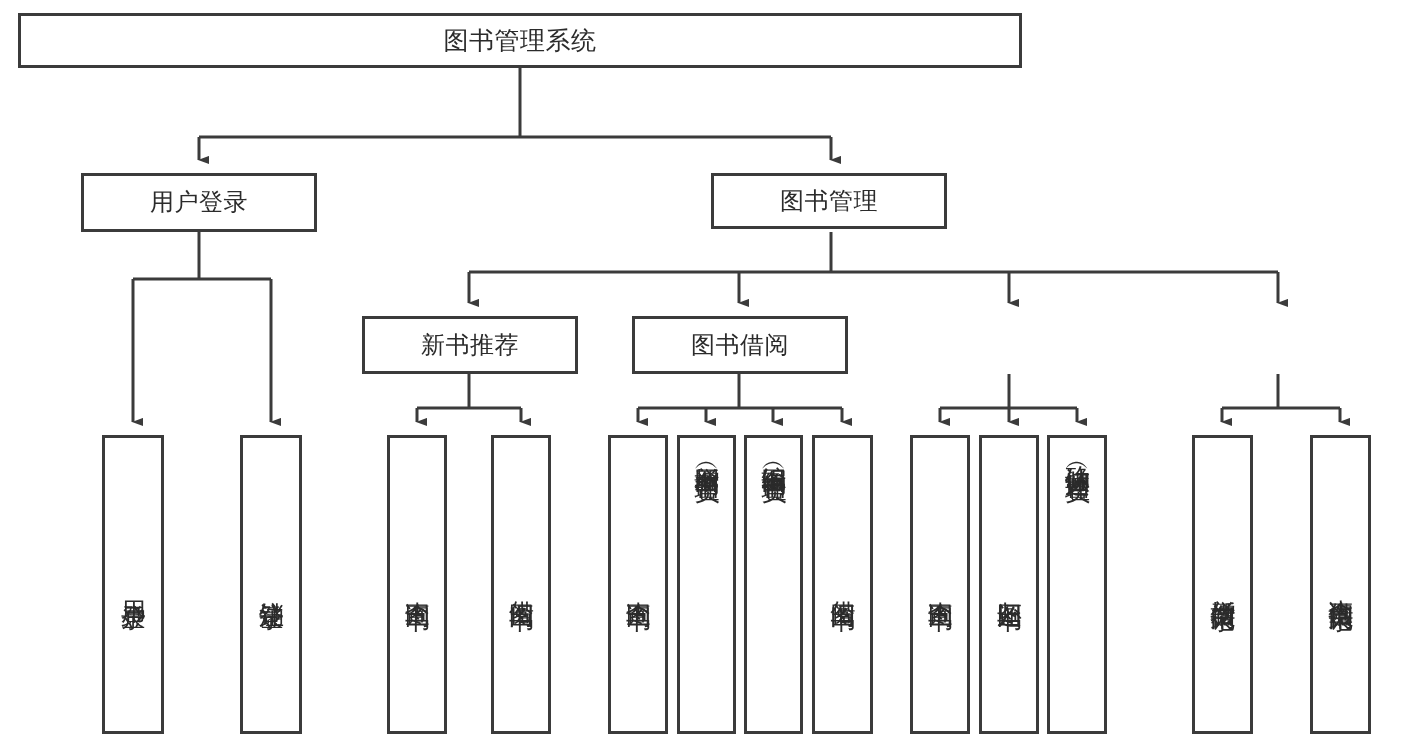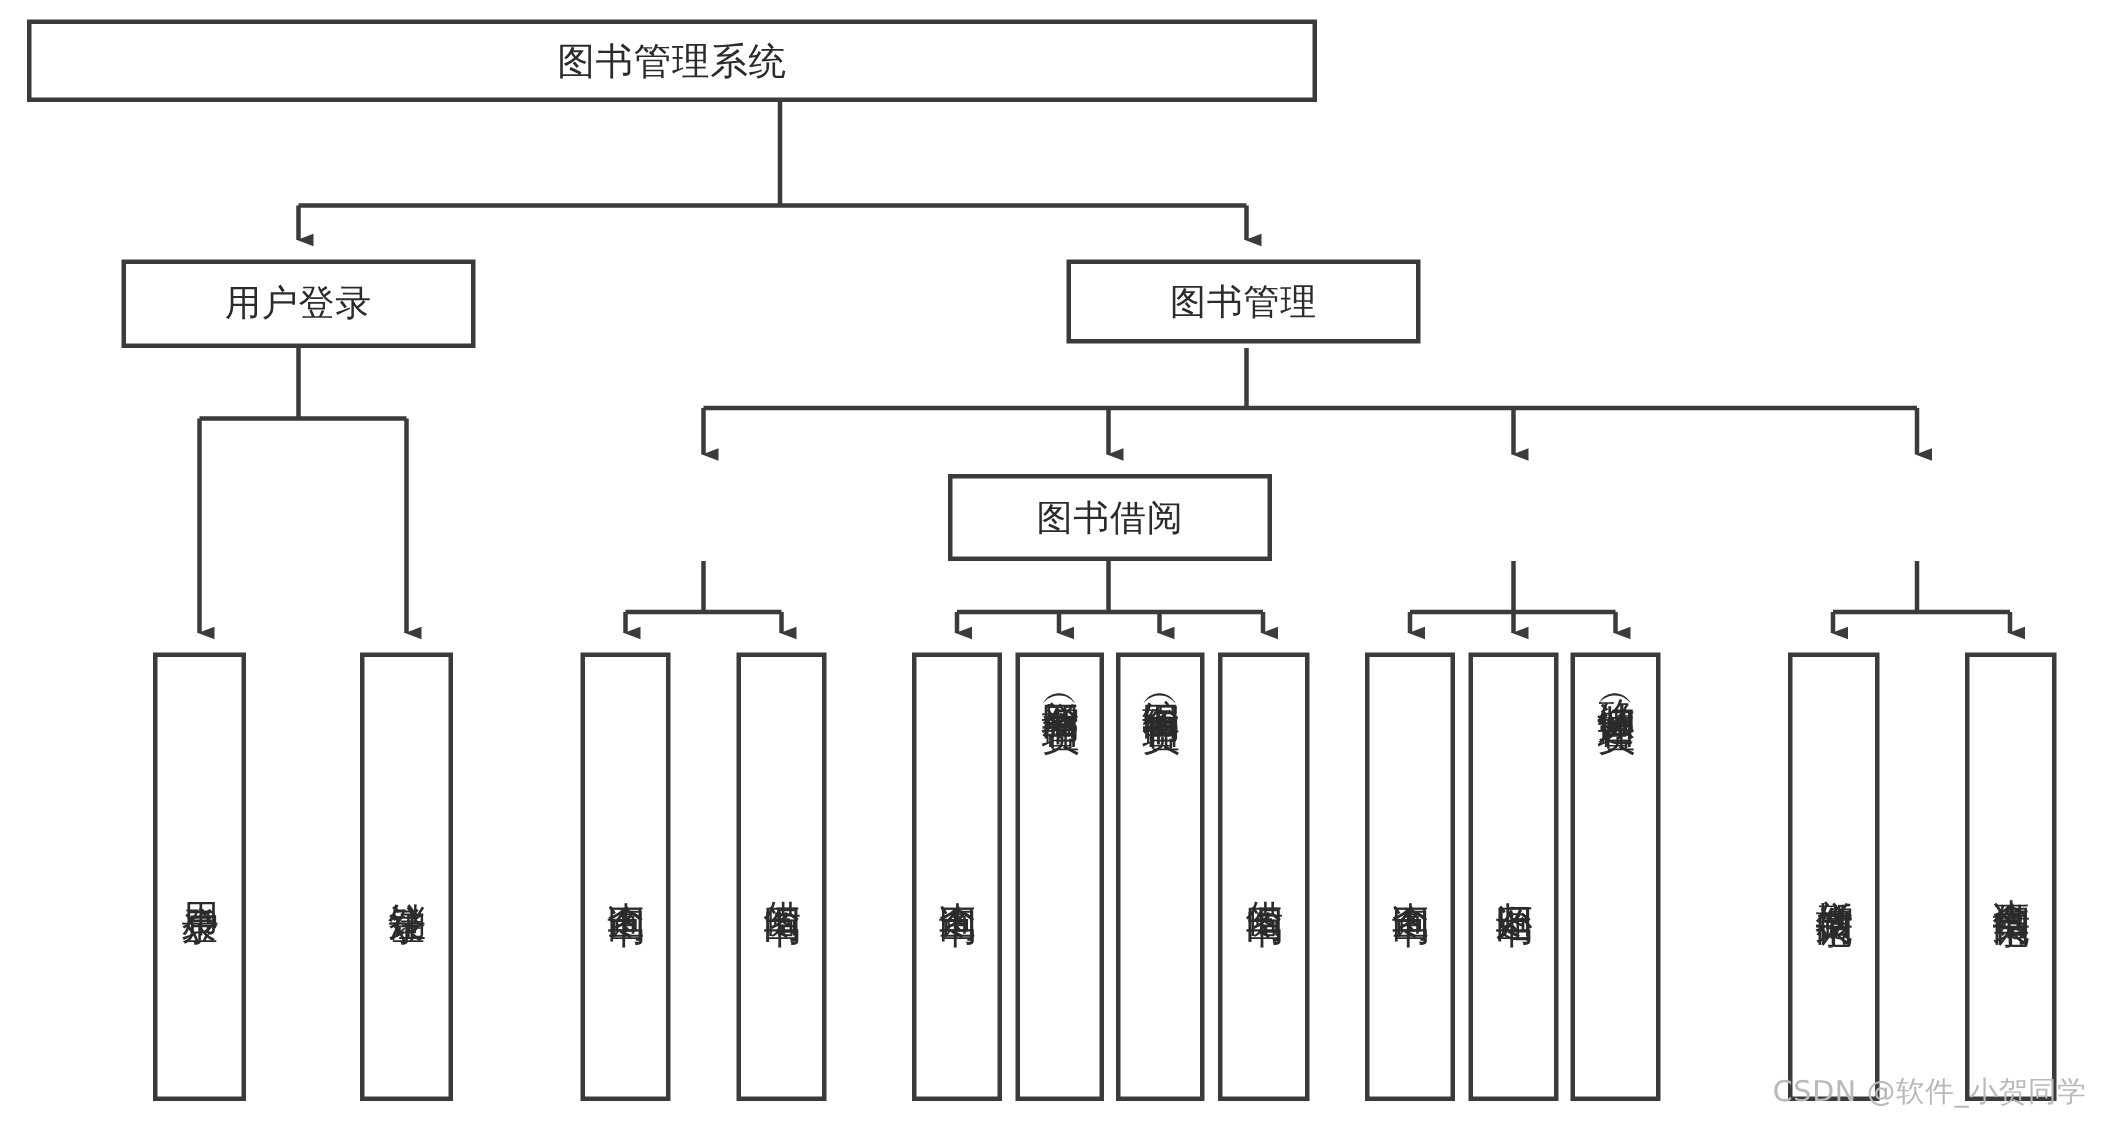--- a/index.html
+++ b/index.html
@@ -127,31 +127,34 @@
       <path d="M1009,408 L1009,422" marker-end="url(#arrowhead)"></path>
       <path d="M1077,408 L1077,422" marker-end="url(#arrowhead)"></path>
 
       <path d="M1278,374 L1278,408"></path>
       <path d="M1222,408 L1340,408"></path>
       <path d="M1222,408 L1222,422" marker-end="url(#arrowhead)"></path>
       <path d="M1340,408 L1340,422" marker-end="url(#arrowhead)"></path>
     </g>
   </svg>
 
-  <div class="node horiz root" style="left:18px; top:13px; width:860px; height:55px;">
+  <div class="node horiz root" style="left:18px; top:13px; width:1004px; height:55px;">
     <span class="label">图书管理系统</span>
   </div>
 
   <div class="node horiz" style="left:81px; top:173px; width:236px; height:59px;">
     <span class="label">用户登录</span>
   </div>
   <div class="node horiz" style="left:711px; top:173px; width:236px; height:56px;">
     <span class="label">图书管理</span>
   </div>
 
+  <div class="node horiz" style="left:362px; top:316px; width:216px; height:58px;">
+    <span class="label">新书推荐</span>
+  </div>
   <div class="node horiz" style="left:632px; top:316px; width:216px; height:58px;">
     <span class="label">图书借阅</span>
   </div>
 
   <div class="node vert pad-mid" style="left:102px; top:435px; width:62px; height:299px;">
     <span class="label">用户登录</span>
   </div>
   <div class="node vert pad-mid" style="left:240px; top:435px; width:62px; height:299px;">
     <span class="label">注销登录</span>
   </div>
@@ -186,15 +189,14 @@
     <span class="label">确认归还（管理员）</span>
   </div>
 
   <div class="node vert pad-mid" style="left:1192px; top:435px; width:61px; height:299px;">
     <span class="label">新增借阅记录</span>
   </div>
   <div class="node vert pad-mid" style="left:1310px; top:435px; width:61px; height:299px;">
     <span class="label">查询借阅记录</span>
   </div>
 
-  <div id="watermark">CSDN @软件_小贺同学</div>
 
 </div>
 
 </body></html>

